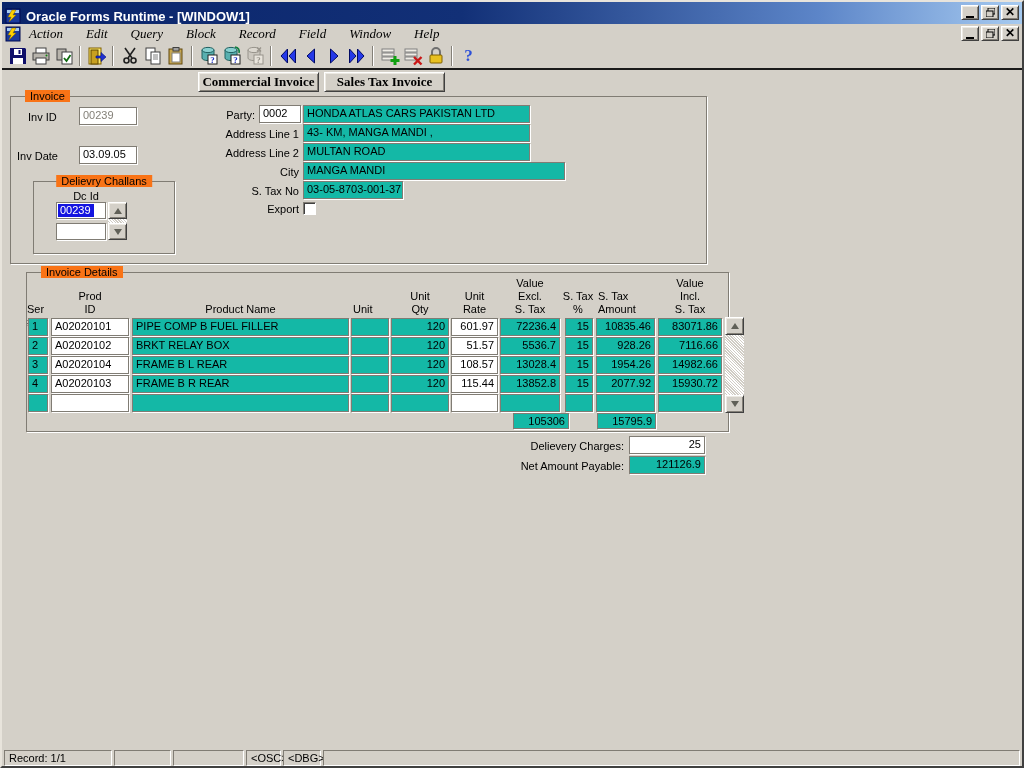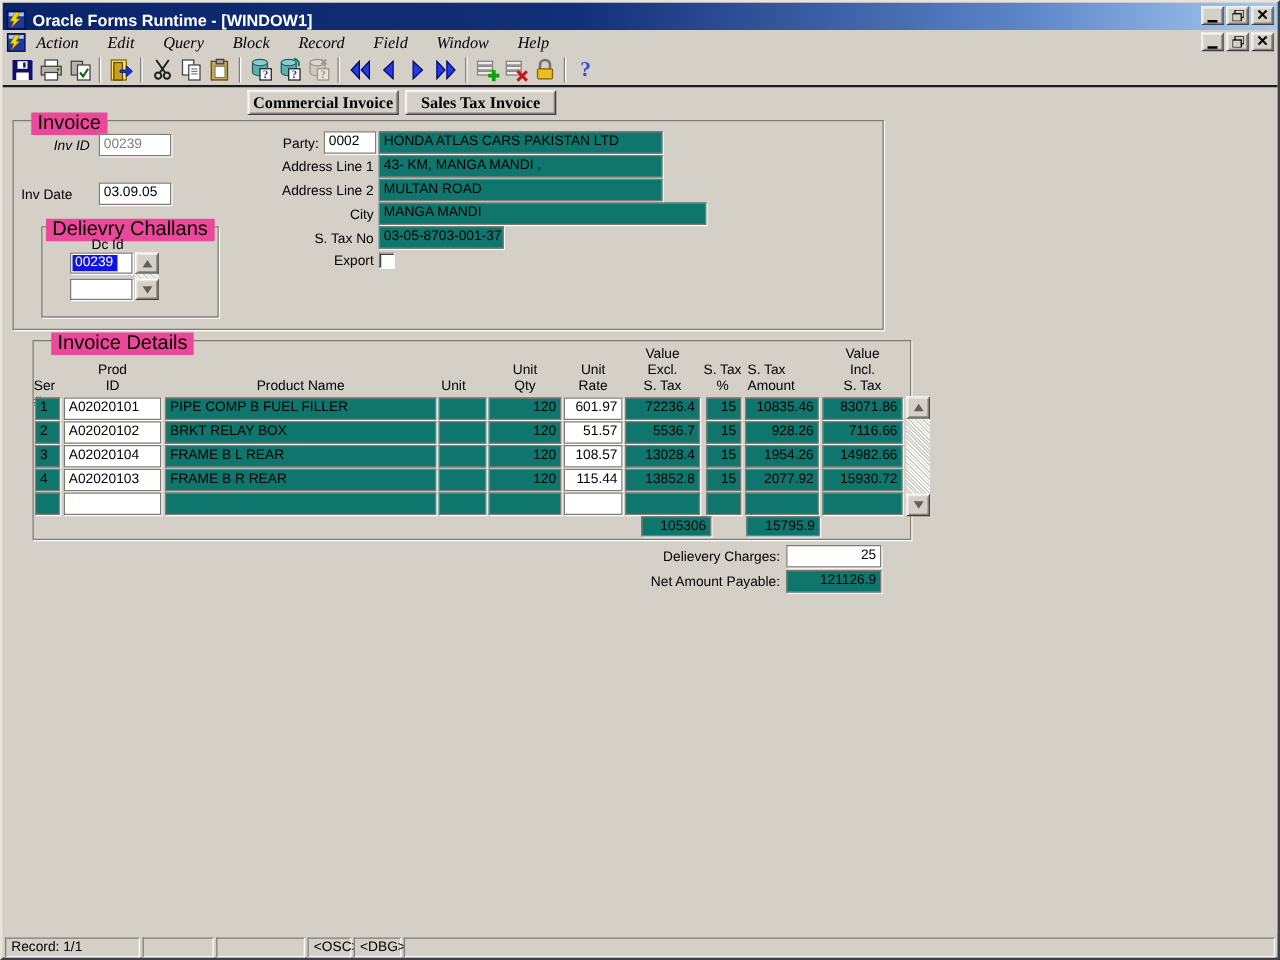--- a/index.html
+++ b/index.html
@@ -34,25 +34,25 @@
   .toolbar-underline{position:absolute;left:0;top:66px;width:1020px;height:2px;background:#1a1a1a;}
   .help-q{font:bold 17px "Liberation Serif",serif;color:#2d50d8;}
   
   .canvas{position:absolute;left:0;top:68px;width:1020px;height:677px;background:#d4d0c8;}
   
   .tab{position:absolute;height:20px;background:#d4d0c8;border:1px solid;border-color:#ffffff #404040 #404040 #ffffff;
     box-shadow:inset 1px 1px 0 #ece9e2, inset -1px -1px 0 #848078;
     font:bold 13px "Liberation Serif",serif;display:flex;align-items:center;justify-content:center;}
   
   .group{position:absolute;border:1px solid #807c74;box-shadow:1px 1px 0 #ffffff;}
-  .group-label{position:absolute;top:-7px;left:14px;background:#ec4899;padding:0 5px;font-size:16px;white-space:nowrap;}
+  .group-label{position:absolute;top:-7px;left:14px;background:#f97316;padding:0 5px;font-size:11px;white-space:nowrap;}
   
   .field{position:absolute;border:1px solid #807c74;box-shadow:1px 1px 0 #ffffff;background:#fff;
     padding:1px 3px;font-size:11px;line-height:13px;white-space:nowrap;overflow:hidden;}
-  .field.gray{background:#0f766e;}
+  .field.gray{background:#14b8a6;}
   .field.right{text-align:right;}
   .label{position:absolute;white-space:nowrap;font-size:11px;}
   .label.r{text-align:right;}
   .disabled-text{color:#848078;}
   .dc-sel{display:inline-block;background:#1414e0;color:#fff;padding:0 2px;min-width:36px;}
   
   .sqbtn{position:absolute;background:#d4d0c8;border:1px solid;border-color:#ffffff #404040 #404040 #ffffff;
     box-shadow:inset 1px 1px 0 #ece9e2, inset -1px -1px 0 #848078;
     display:flex;align-items:center;justify-content:center;}
   .tri-up{width:0;height:0;border-left:4px solid transparent;border-right:4px solid transparent;border-bottom:6px solid #606058;}
@@ -266,21 +266,21 @@
   <div class="toolbar-underline"></div>
 
   <div class="canvas">
 
     <div class="tab" style="left:196px;top:2px;width:121px;">Commercial Invoice</div>
     <div class="tab" style="left:322px;top:2px;width:121px;">Sales Tax Invoice</div>
 
     <div class="group" style="left:8px;top:26px;width:697px;height:168px;">
       <span class="group-label">Invoice</span>
 
-      <div class="label" style="left:32px;top:14px;font-style:italic;">Inv ID</div>
+      <div class="label" style="left:17px;top:14px;">Inv ID</div>
       <div class="field disabled-text" style="left:68px;top:10px;width:58px;height:18px;">00239</div>
 
       <div class="label" style="left:6px;top:53px;">Inv Date</div>
       <div class="field" style="left:68px;top:49px;width:58px;height:18px;">03.09.05</div>
 
       <div class="group" style="left:22px;top:84px;width:142px;height:73px;">
         <span class="group-label" style="left:50%;transform:translateX(-50%);">Delievry Challans</span>
         <div class="label" style="left:0;top:8px;width:104px;text-align:center;">Dc Id</div>
         <div class="field" style="left:22px;top:20px;width:50px;height:17px;padding:1px 0 0 1px;">
           <span class="dc-sel">00239</span>

